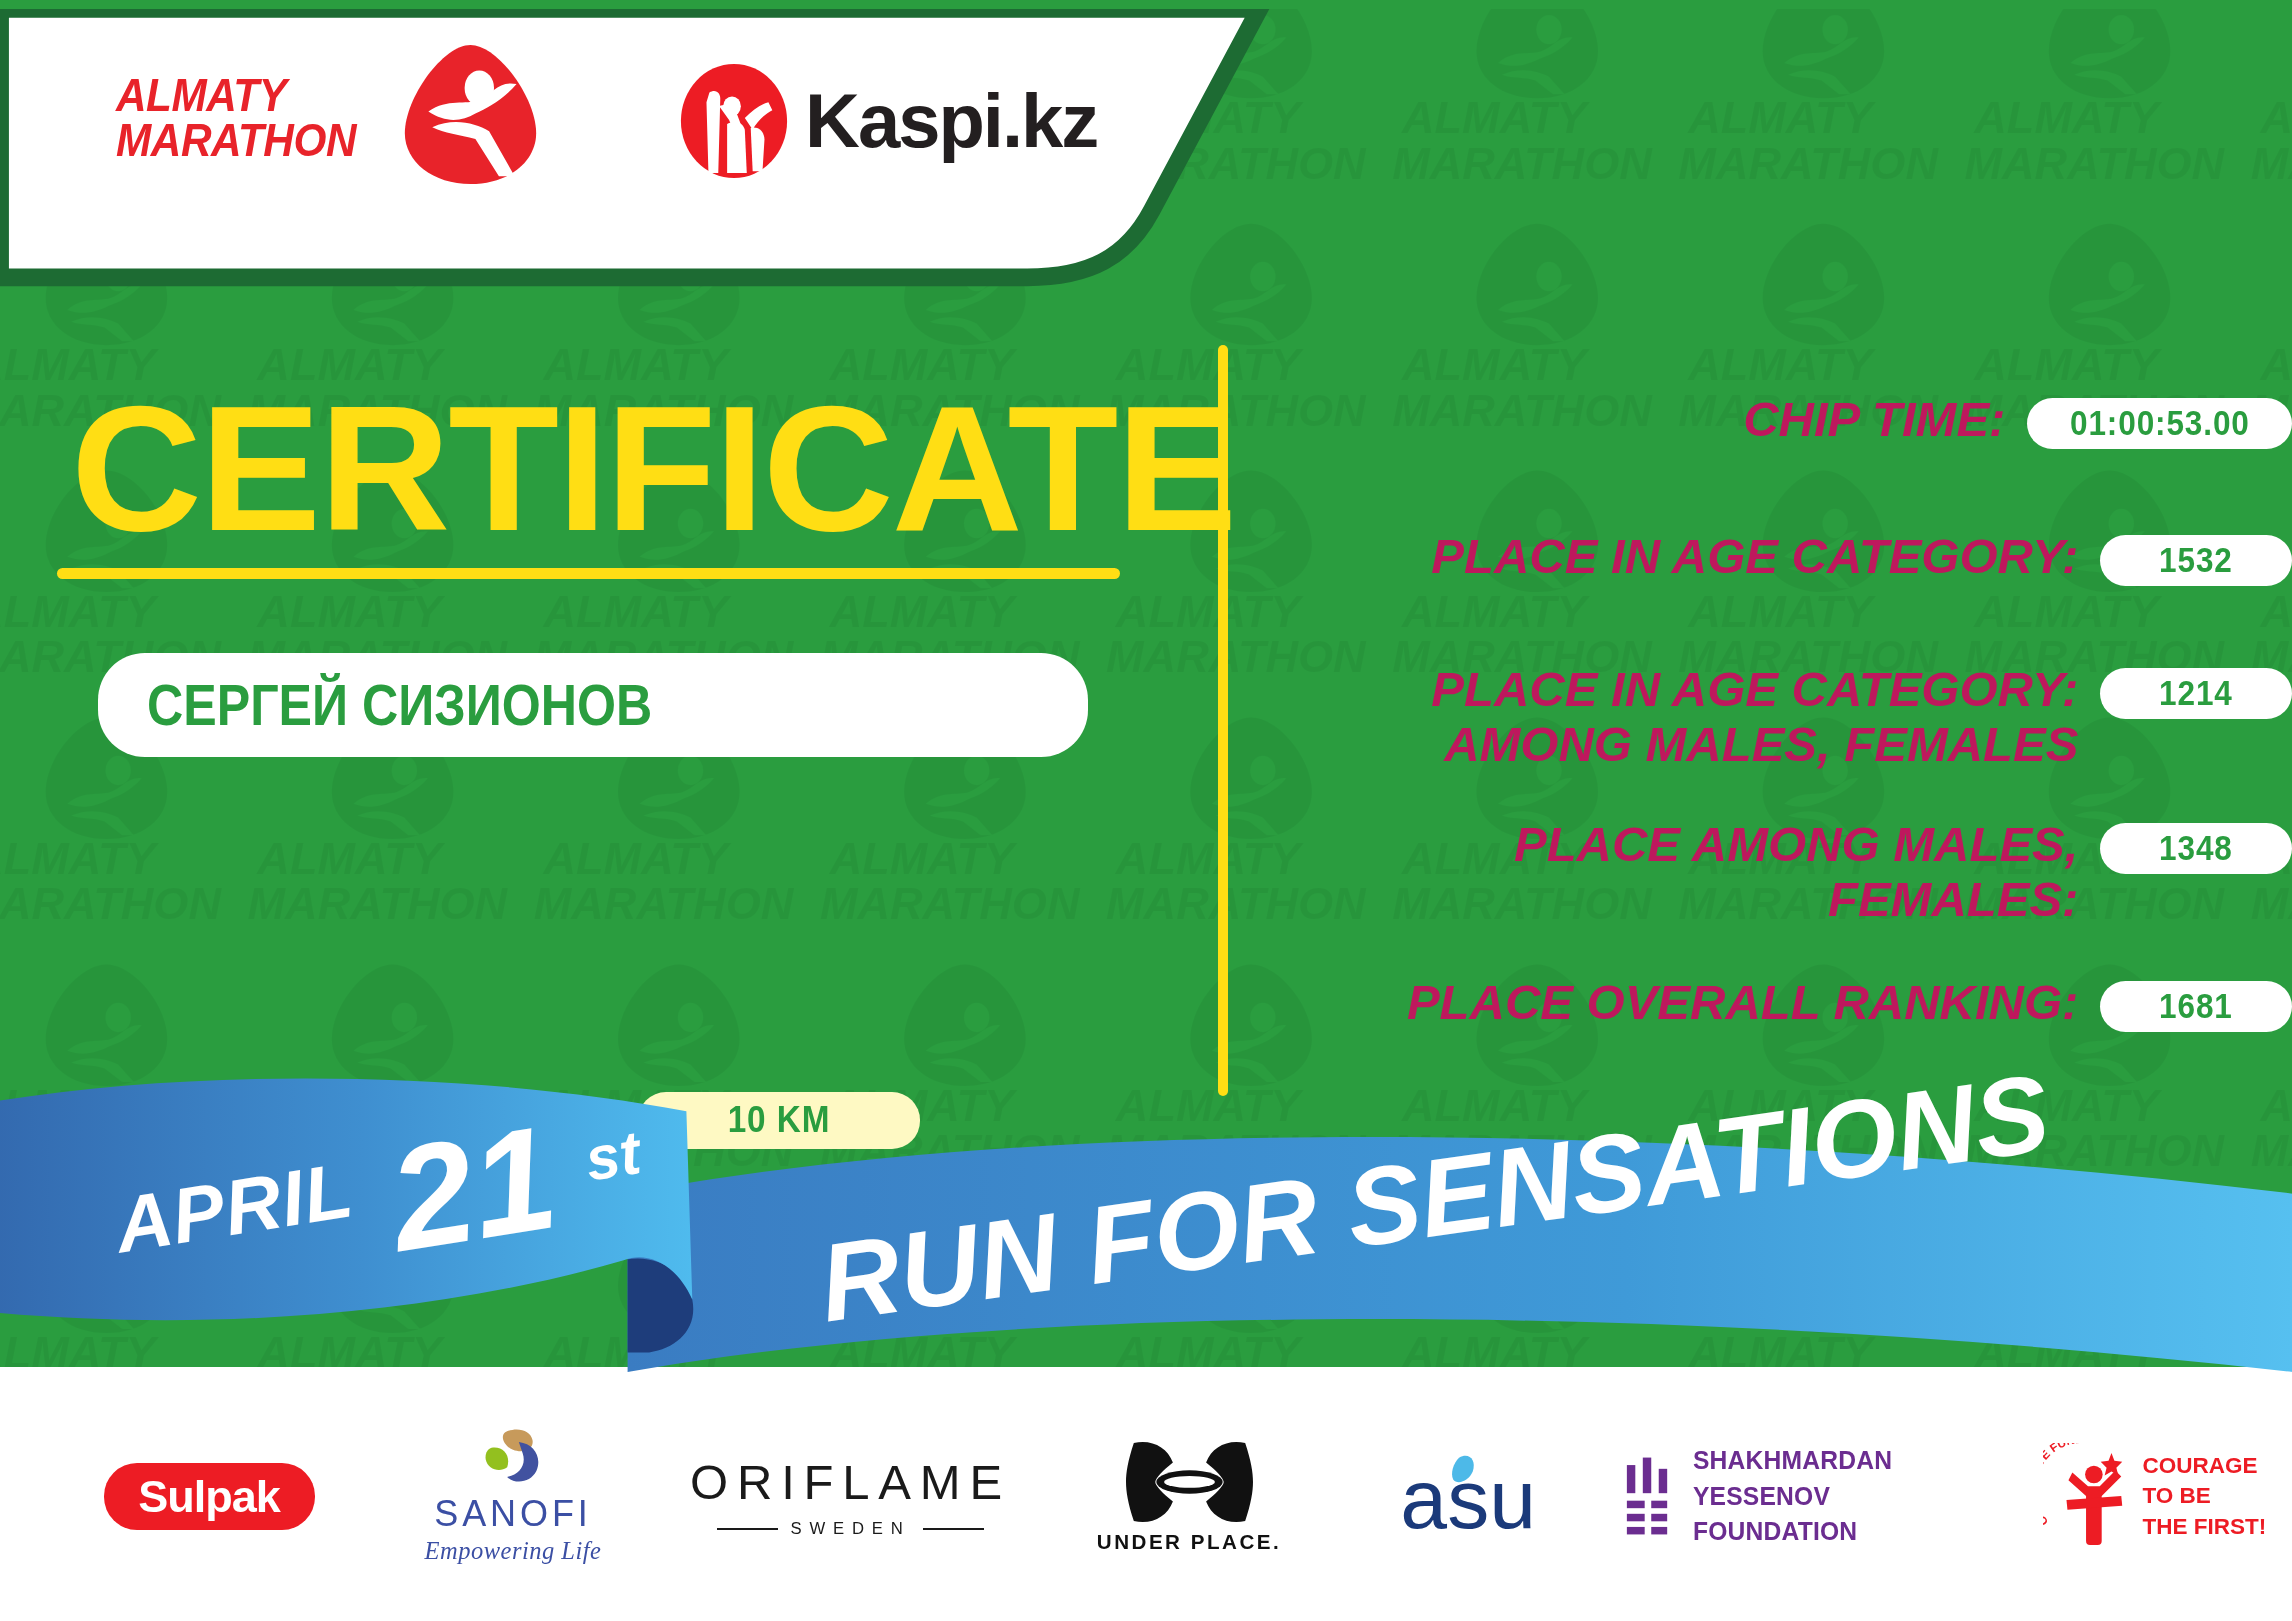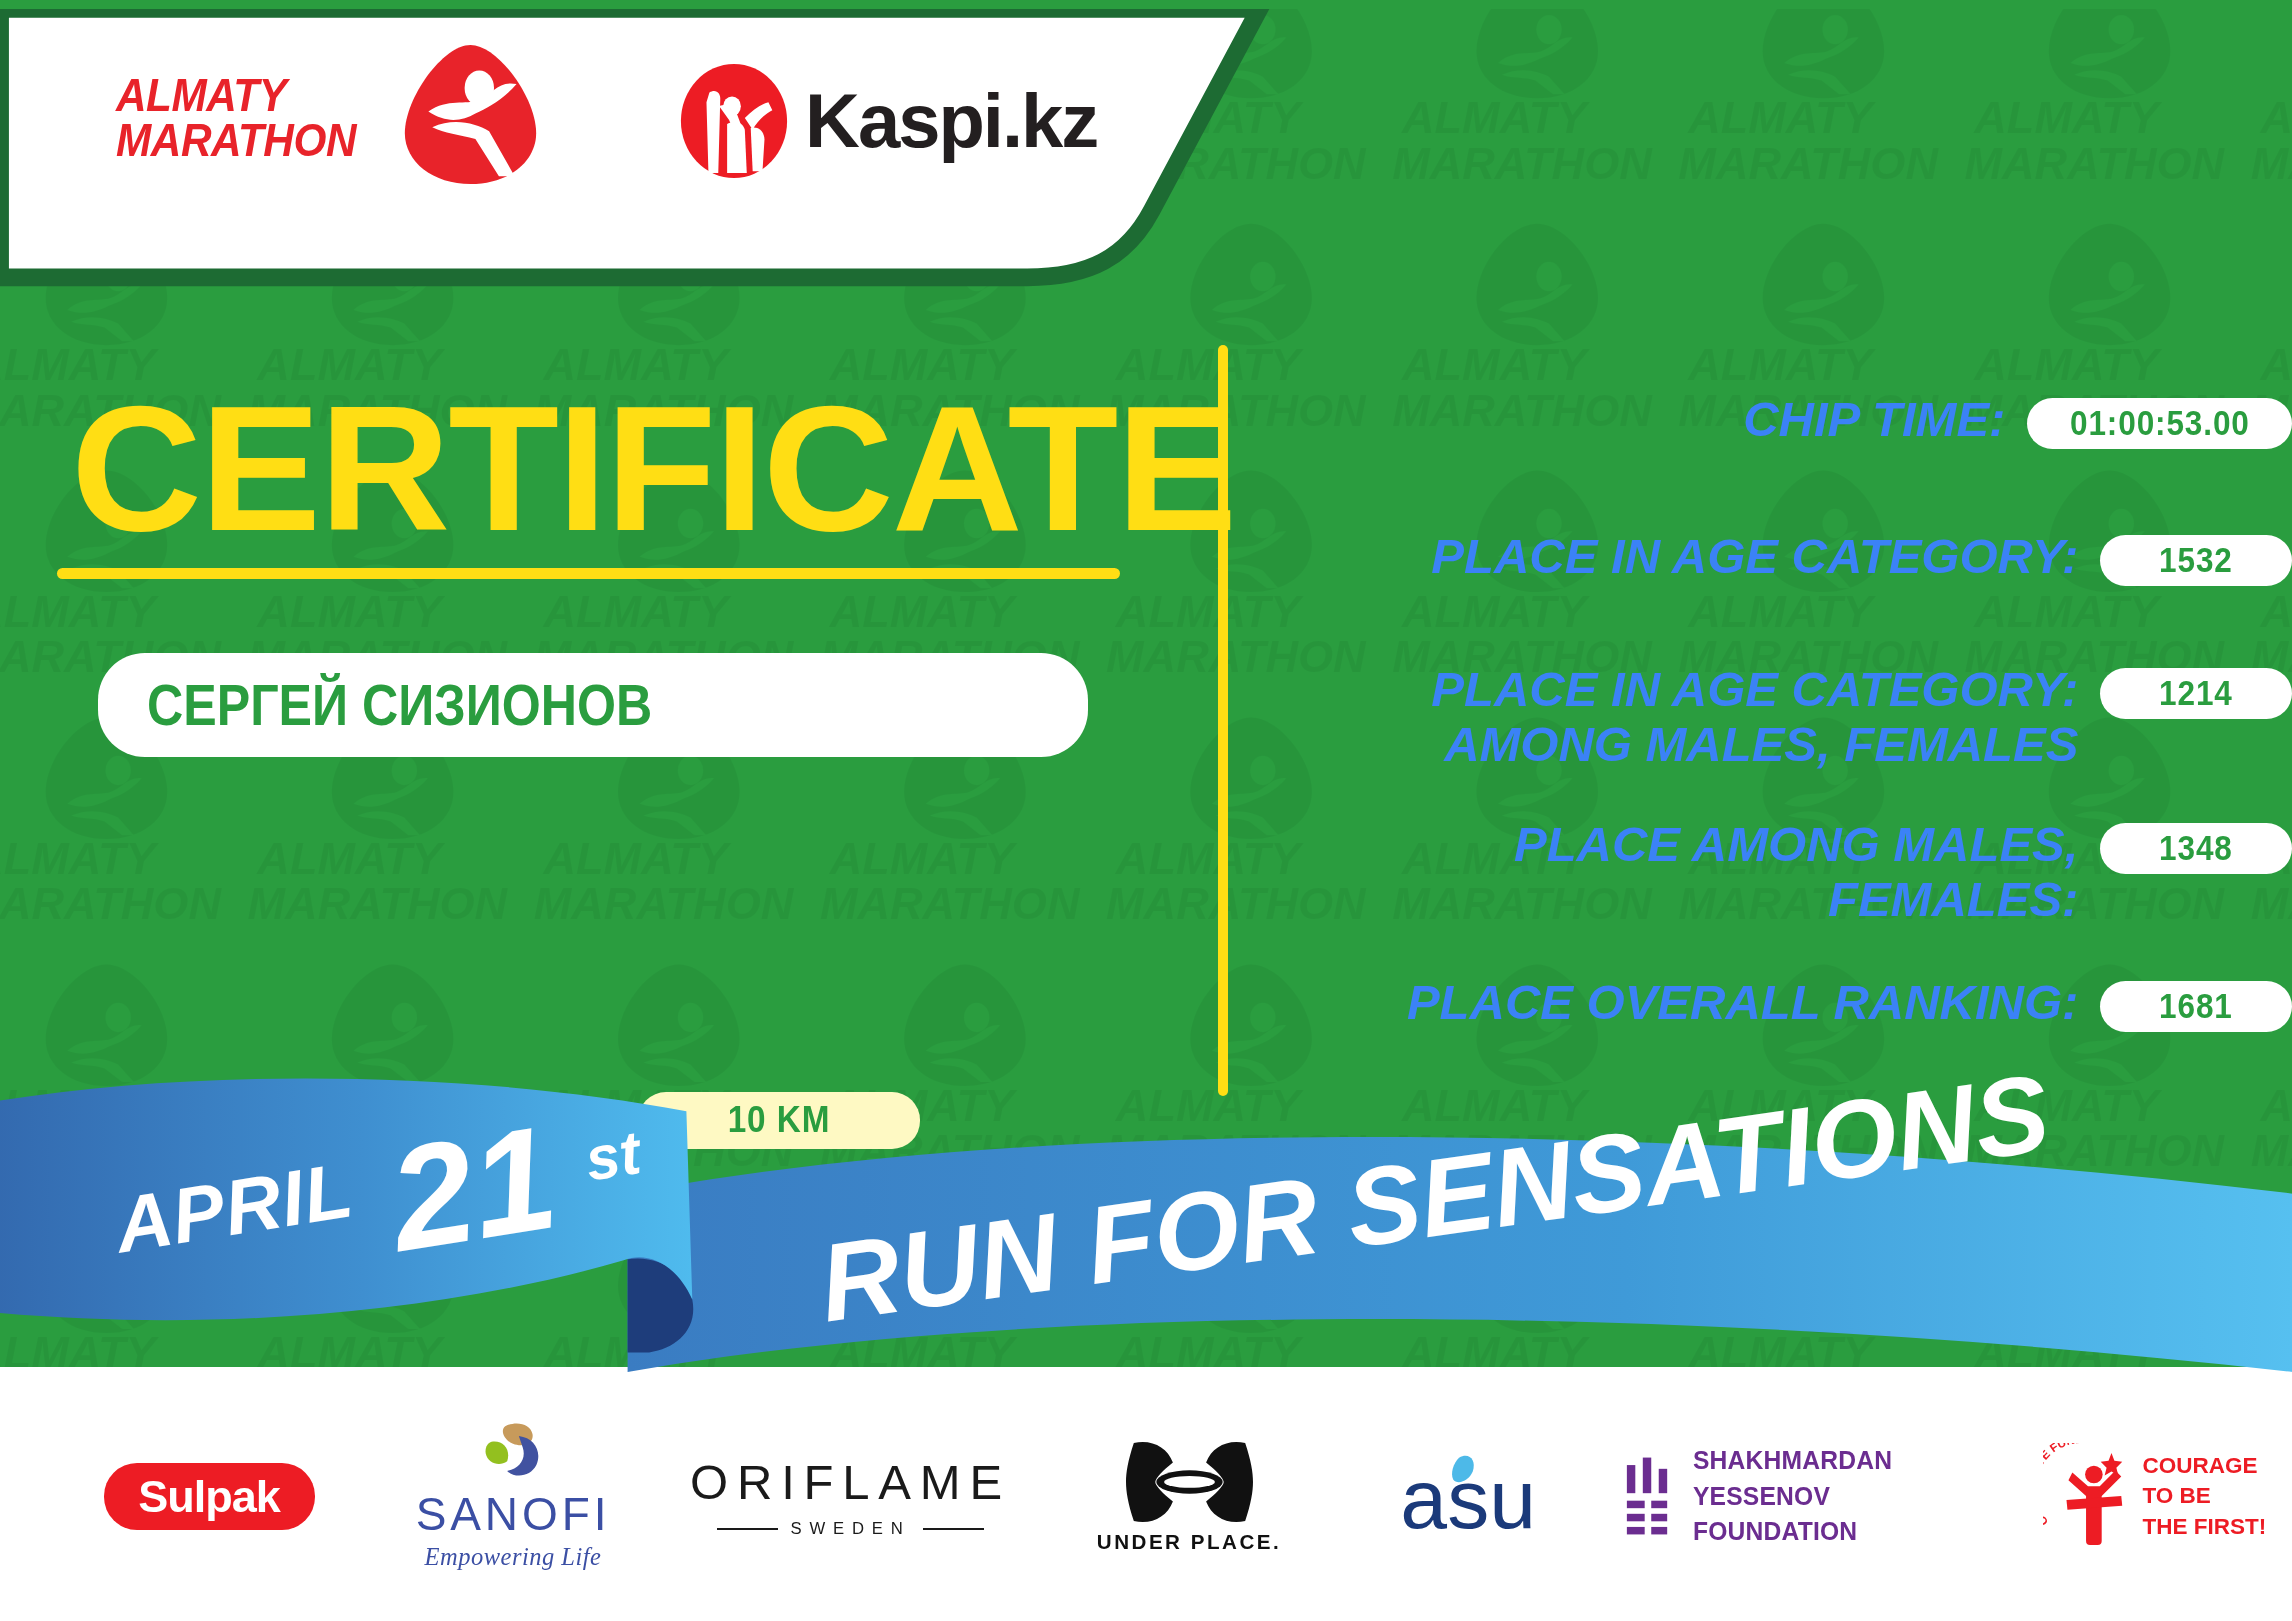--- a/index.html
+++ b/index.html
@@ -58,21 +58,21 @@
   #row-distance .pill{width:282px;margin-left:76px;}
   #row-finish{left:267px;top:902px;}
   #row-finish .pill{width:282px;margin-left:21.6px;}
 
   
   .vrule{position:absolute;left:1218px;top:345px;width:9.8px;height:751px;background:#ffde14;border-radius:5.9px;z-index:8;}
 
   
   .right-col{position:absolute;left:1228px;top:294px;width:1064px;height:804px;z-index:8;}
   .rrow{position:absolute;left:0;width:1064px;display:flex;align-items:flex-start;}
-  .rrow .rlbl{flex:1;text-align:right;padding-right:21.6px;color:#3b82f6;
+  .rrow .rlbl{flex:1;text-align:right;padding-right:21.6px;color:#be185d;
     font-size:49px;font-weight:bold;font-style:italic;line-height:1.12;letter-spacing:0px;
     font-family:"Liberation Sans",sans-serif;margin-left:48px;}
   .rrow .rpill{width:192px;height:51px;background:#fff;border-radius:25.5px;flex:0 0 auto;
     display:flex;align-items:center;justify-content:center;margin-top:5.9px;}
   .rrow .rpill span{color:#2a9d3f;font-size:35px;font-weight:bold;letter-spacing:1px;
     font-family:"Liberation Sans",sans-serif;transform:scaleX(.9);}
   #rrow-0{top:98px;}
   #rrow-0 .rpill{width:265px;}
   #rrow-1{top:235px;}
   #rrow-2{top:368px;}
@@ -92,21 +92,21 @@
   .sponsors{position:absolute;left:8px;top:1372px;width:2293px;height:249px;background:#fff;z-index:11;}
   .sp{position:absolute;top:0;height:249px;display:flex;align-items:center;justify-content:center;}
 
   .sulpak{width:211px;height:67px;background:#ed1c24;border-radius:33px;
     display:flex;align-items:center;justify-content:center;}
   .sulpak span{color:#fff;font-size:45px;font-weight:bold;letter-spacing:-1px;
     font-family:"Liberation Sans",sans-serif;}
 
   .sanofi{text-align:center;}
   .sanofi .mark{width:74px;height:57px;margin:0 auto 3.9px;}
-  .sanofi .w1{color:#3b4fa4;font-size:46px;letter-spacing:3.9px;font-family:"Liberation Sans",sans-serif;}
+  .sanofi .w1{color:#3b4fa4;font-size:36px;letter-spacing:3.9px;font-family:"Liberation Sans",sans-serif;}
   .sanofi .w2{color:#3b4fa4;font-size:24.5px;font-style:italic;font-family:"Liberation Serif",serif;margin-top:2.9px;letter-spacing:0.5px;}
 
   .oriflame{text-align:center;}
   .oriflame .w1{color:#1a1a1a;font-size:49px;letter-spacing:8.8px;font-family:"Liberation Sans",sans-serif;}
   .oriflame .sub{display:flex;align-items:center;justify-content:center;gap:12px;margin-top:8.8px;}
   .oriflame .sub i{display:block;width:61px;height:2px;background:#1a1a1a;}
   .oriflame .sub span{color:#1a1a1a;font-size:16.7px;letter-spacing:7.8px;font-family:"Liberation Sans",sans-serif;}
 
   .ua{text-align:center;}
   .ua svg{display:block;margin:0 auto;}

